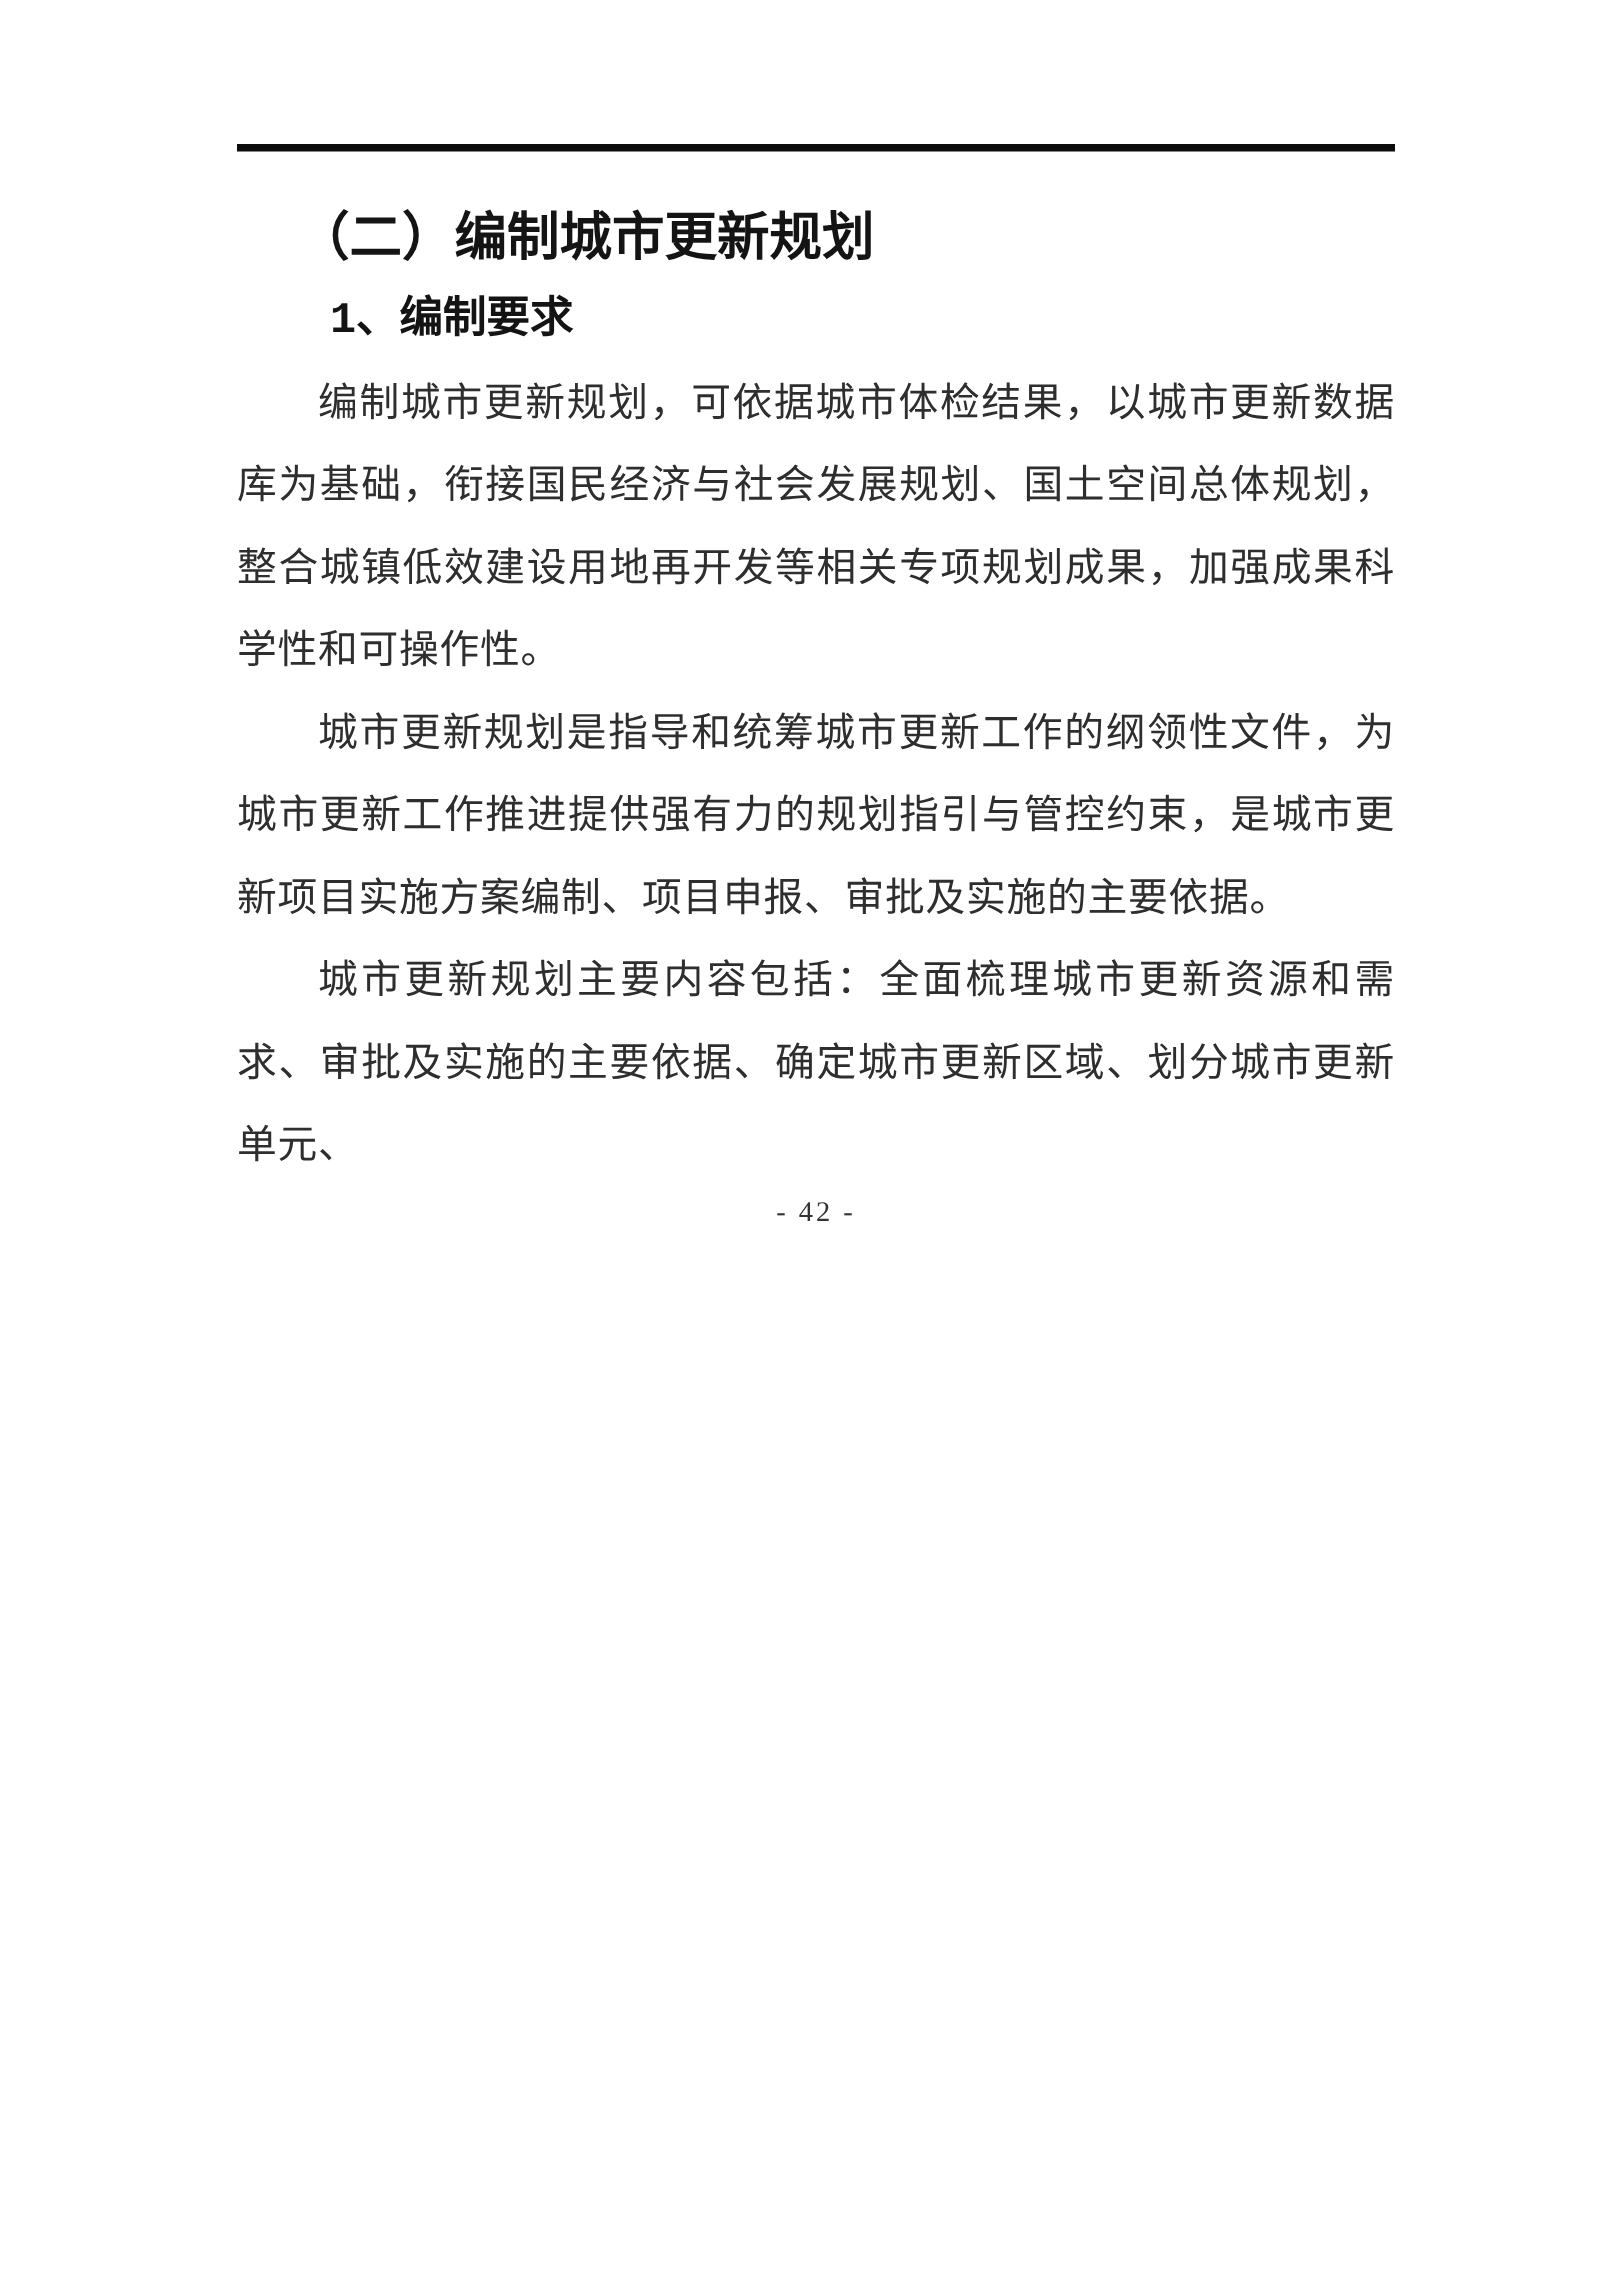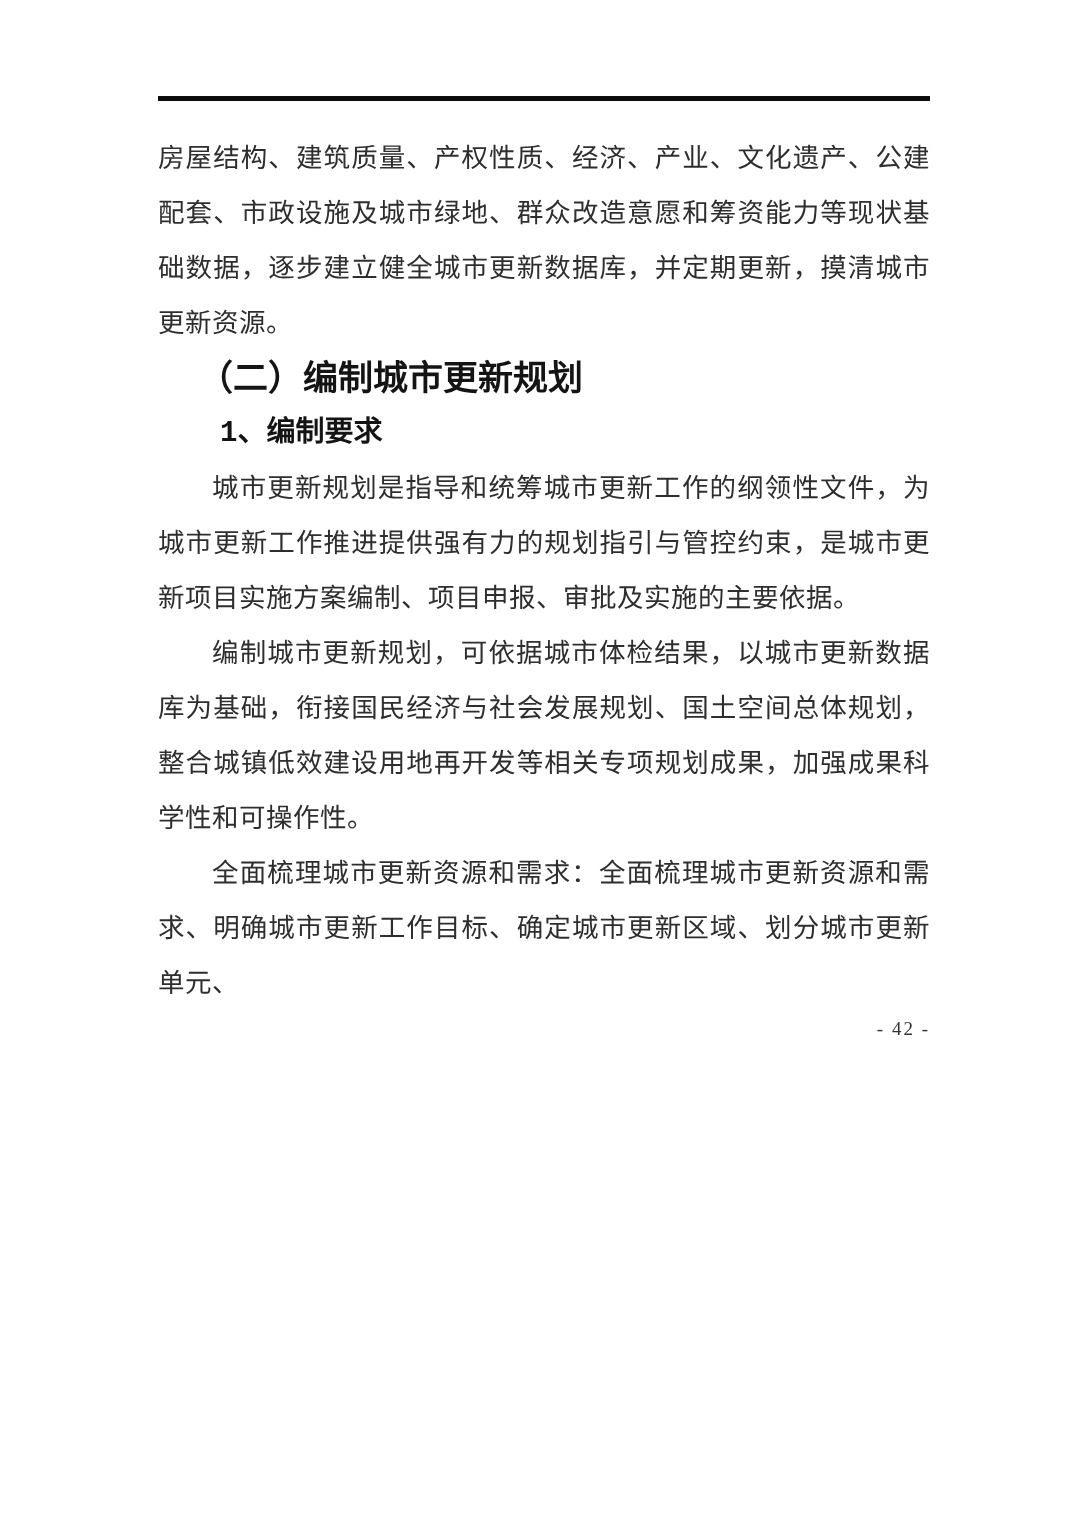--- a/index.html
+++ b/index.html
@@ -48,42 +48,41 @@
   .h-sub {
     font-size: 29px;
     font-weight: 700;
     line-height: 55px;
     margin: 0 0 0 62px;
     color: #141414;
     font-family: Liberation Mono, monospace;
   }
   .page-number {
     margin-top: 7px;
-    text-align: right;
+    text-align: center;
     font-size: 19px;
     letter-spacing: 2px;
     color: #333333;
   }
 </style>
 </head>
 <body>
 
 <div class="sheet">
 
   <div class="header-rule"></div>
 
-  <p class="p">房屋结构、建筑质量、产权性质、经济、产业、文化遗产、公建配套、市政设施及城市绿地、群众改造意愿和筹资能力等现状基础数据，逐步建立健全城市更新数据库，并定期更新，摸清城市更新资源。</p>
 
   <h2 class="h-sec">（二）编制城市更新规划</h2>
 
   <h3 class="h-sub">1、编制要求</h3>
 
+  <p class="p indent">编制城市更新规划，可依据城市体检结果，以城市更新数据库为基础，衔接国民经济与社会发展规划、国土空间总体规划，整合城镇低效建设用地再开发等相关专项规划成果，加强成果科学性和可操作性。</p>
+
   <p class="p indent">城市更新规划是指导和统筹城市更新工作的纲领性文件，为城市更新工作推进提供强有力的规划指引与管控约束，是城市更新项目实施方案编制、项目申报、审批及实施的主要依据。</p>
-
-  <p class="p indent">编制城市更新规划，可依据城市体检结果，以城市更新数据库为基础，衔接国民经济与社会发展规划、国土空间总体规划，整合城镇低效建设用地再开发等相关专项规划成果，加强成果科学性和可操作性。</p>
 
 
 
-  <p class="p indent">全面梳理城市更新资源和需求：全面梳理城市更新资源和需求、明确城市更新工作目标、确定城市更新区域、划分城市更新单元、</p>
+  <p class="p indent">城市更新规划主要内容包括：全面梳理城市更新资源和需求、审批及实施的主要依据、确定城市更新区域、划分城市更新单元、</p>
 
   <div class="page-number">- 42 -</div>
 
 </div>
 
 </body></html>

